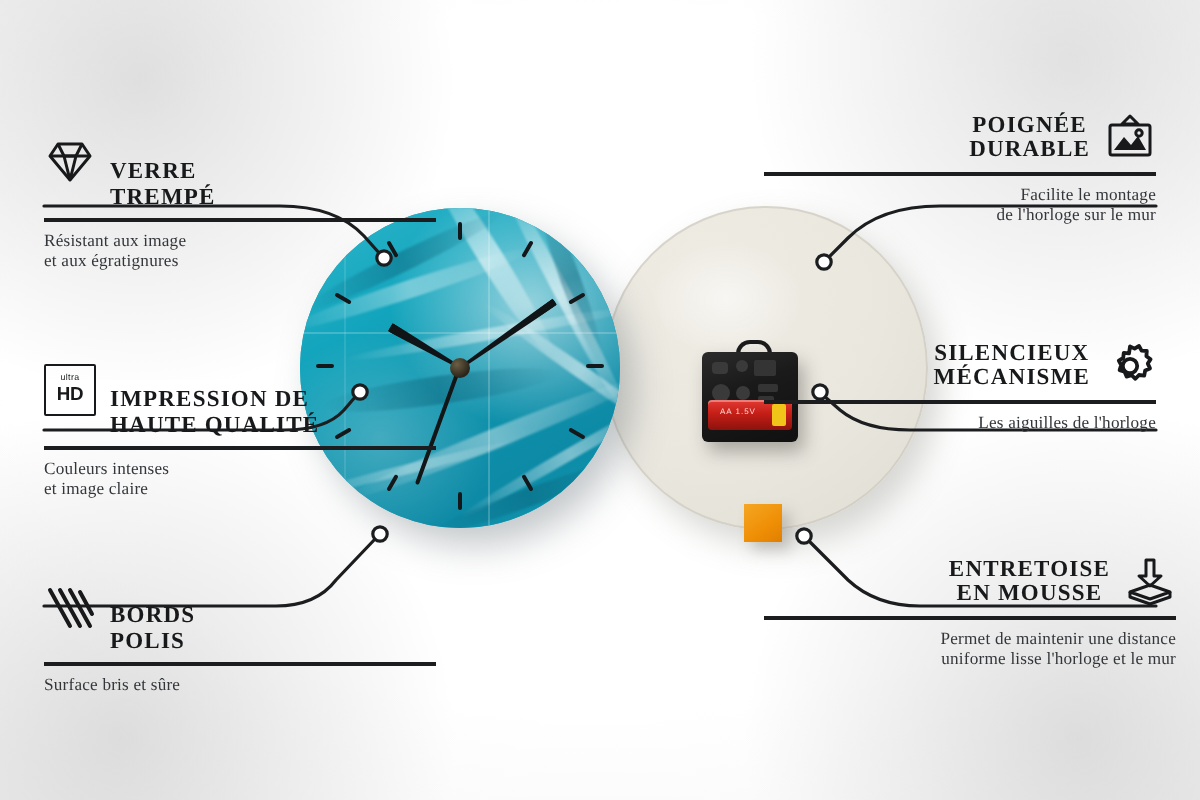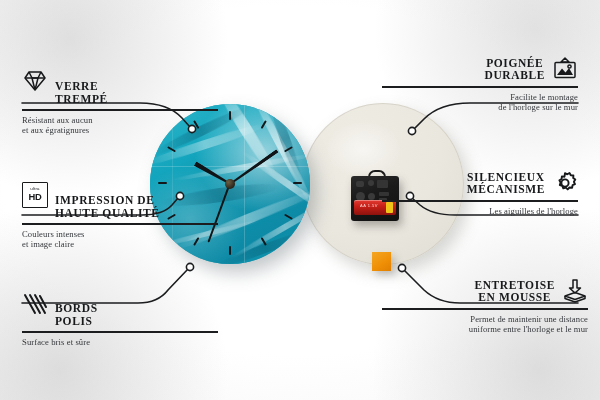--- a/index.html
+++ b/index.html
@@ -225,21 +225,21 @@
         </g>
           </svg>
       </span>
       <div class="title">
         <div>VERRE</div>
         <div>TREMPÉ</div>
       </div>
     </div>
     <div class="rule"></div>
     <div class="desc">
-      <div>Résistant aux aucun</div>
+      <div>Résistant aux image</div>
       <div>et aux égratignures</div>
     </div>
   </div>
 
   <div class="feat left" style="left:22px;top:170px;">
     <div class="row">
       <span class="ico">
         <span class="hdbox">
           <span class="u">ultra</span>
           <span class="h">HD</span>
@@ -338,17 +338,17 @@
           <path d="M11 2 H15 V10 H18.5 L13 15 L7.5 10 H11 Z"></path>
           <path d="M13 14.5 L23 18 L13 21.5 L3 18 Z"></path>
           <path d="M3 18 v2.5 L13 24 L23 20.5 V18"></path>
         </g>
           </svg>
       </span>
     </div>
     <div class="rule"></div>
     <div class="desc">
       <div>Permet de maintenir une distance</div>
-      <div>uniforme entre l'horloge et le mur</div>
+      <div>uniforme lisse l'horloge et le mur</div>
     </div>
   </div>
 
 </div>
 
 </body></html>

